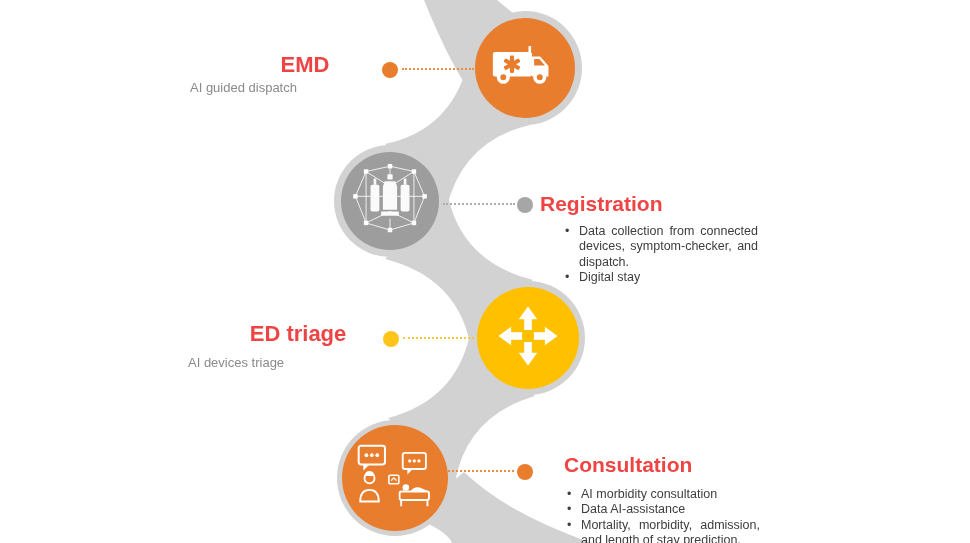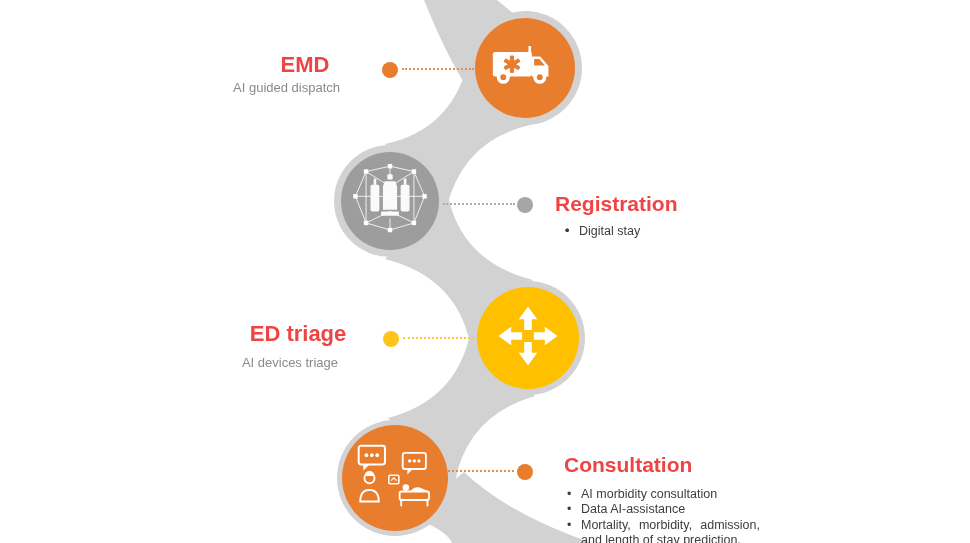--- a/index.html
+++ b/index.html
@@ -26,21 +26,21 @@
   .dot-gray{background:#A6A6A6;}
   .dot-yellow{background:#FFC41A;}
   .dline{position:absolute;height:0;}
   .dline-orange{border-top:2.5px dotted #E98C44;}
   .dline-gray{border-top:2.5px dotted #ADADAD;}
   .dline-yellow{border-top:2.5px dotted #FFC838;}
   
   .title{font-weight:bold;color:#ef4444;}
   .title-left{font-size:22px;text-align:center;}
   .title-right{font-size:21px;text-align:left;}
-  .subtitle{font-size:13px;color:#8A8A8A;text-align:right;}
+  .subtitle{font-size:13px;color:#8A8A8A;text-align:left;}
   .bullets{width:196px;font-size:12.5px;color:#3D3D3D;}
   .bullets ul{list-style:none;margin:0;padding:0;}
   .bullets li{position:relative;padding-left:17px;text-align:justify;line-height:15.4px;}
   .bullets .marker{position:absolute;left:3px;top:0;}
 </style>
 </head>
 <body>
 
 <svg id="ribbon-svg" width="970" height="543" viewBox="0 0 970 543">
   <g fill="#D2D2D2" stroke="none">
@@ -109,25 +109,26 @@
           <rect x="61.5" y="21" width="3" height="7"></rect>
         <rect x="43" y="16" width="6" height="6" rx="1"></rect>
         <path d="M40,24 h12 l2,6 v26 h-16 v-26 z"></path>
         <rect x="36" y="58" width="20" height="5" rx="1"></rect>
       </g>
     </svg>
   </span>
 </div>
 <div class="dline dline-gray abs" style="left:443px;top:203px;width:72px;"></div>
 <div class="dot dot-gray abs" style="left:517px;top:197px;"></div>
-<div class="abs title title-right" style="left:555px;top:192px;width:220px;">Registration</div>
+<div class="abs title title-right" style="left:540px;top:192px;width:220px;">Registration</div>
 <div class="abs bullets" style="left:562px;top:224px;">
   <ul>
     <li>
       <span class="marker">•</span>
+      <span>Data collection from connected devices, symptom-checker, and dispatch.</span>
     </li>
     <li>
       <span class="marker">•</span>
       <span>Digital stay</span>
     </li>
   </ul>
 </div>
 
 <div class="node node-triage">
   <span>

